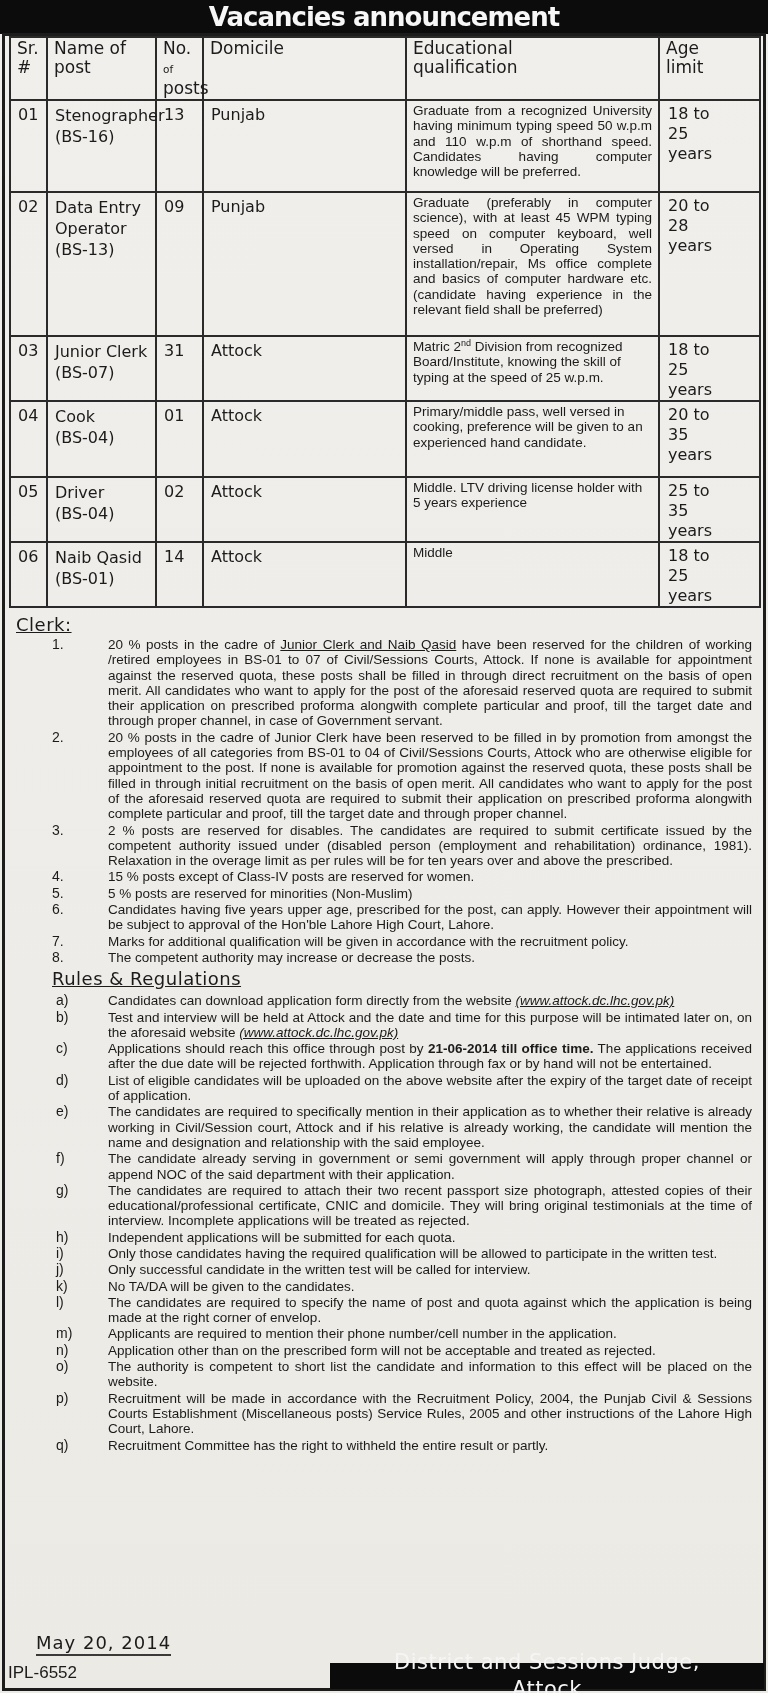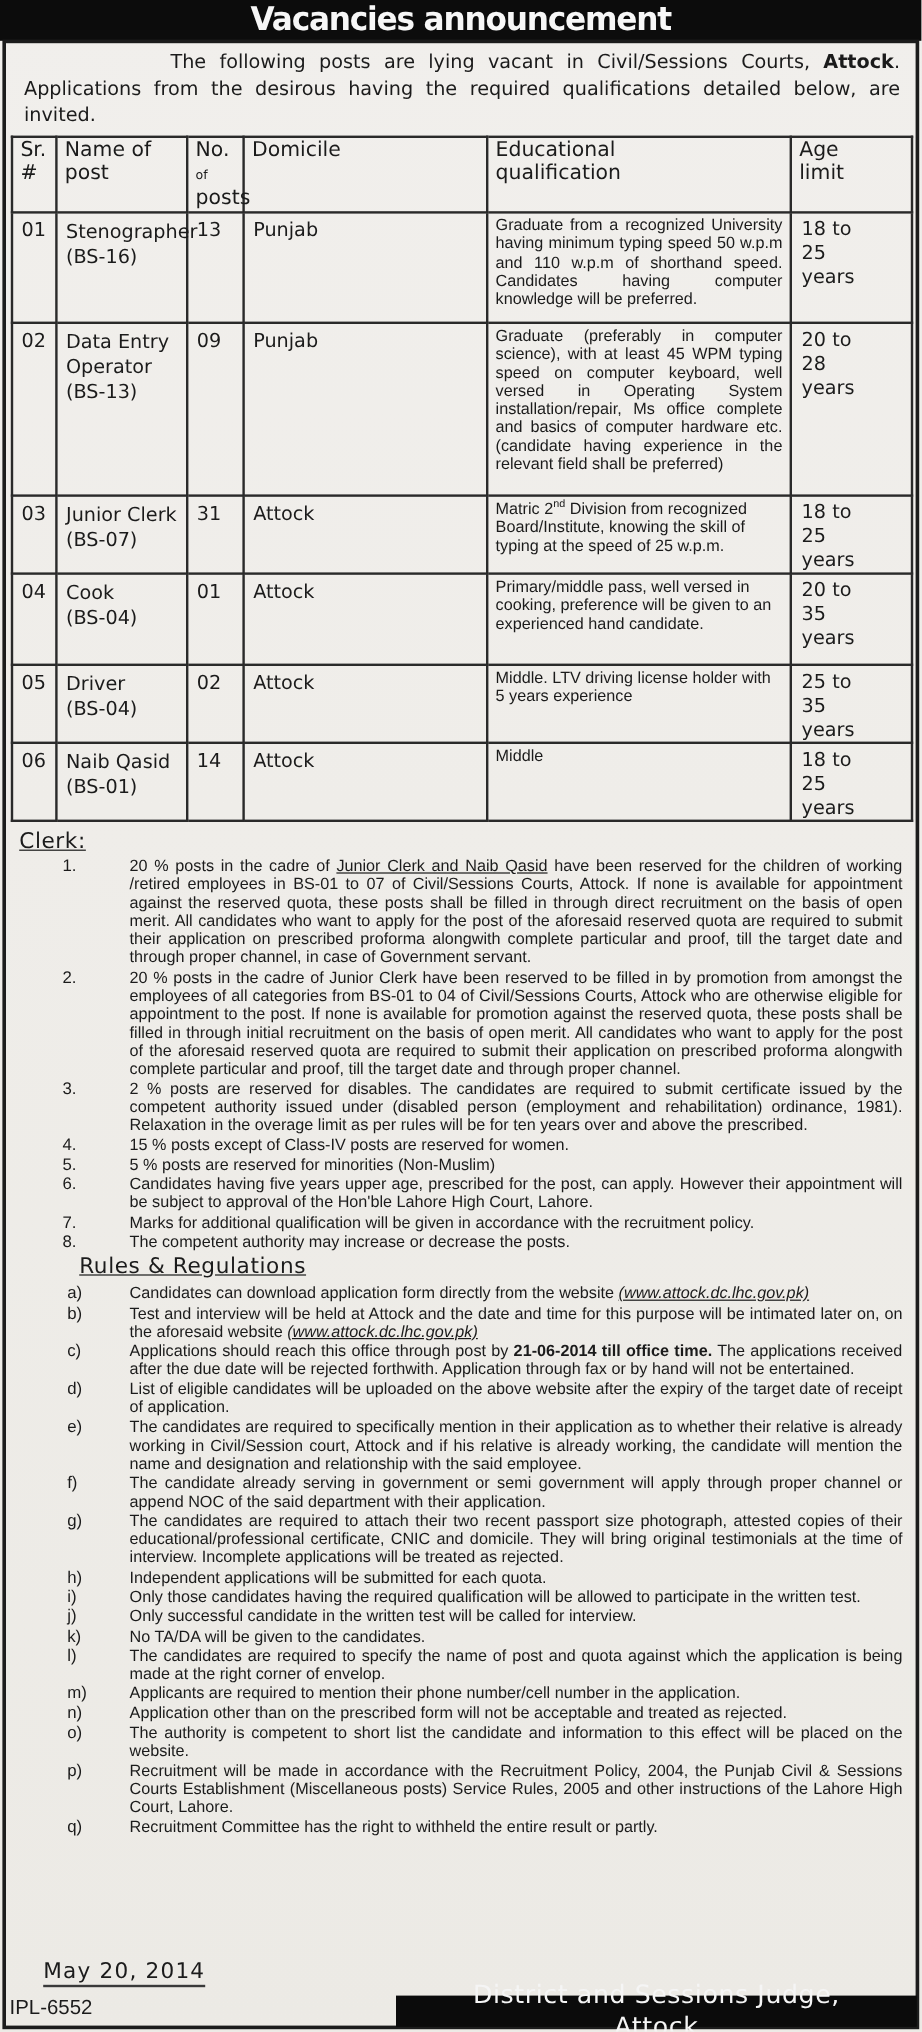--- a/index.html
+++ b/index.html
@@ -34,21 +34,21 @@
     line-height:21px;padding:4px 2px 0 7px;white-space:pre-line;border-radius:31px;}
   td.c-dom{font-family:"DejaVu Sans","Liberation Sans",sans-serif;font-size:16px;
     padding:4px 2px 0 7px;}
   td.c-qual{font-size:13.5px;line-height:15.3px;padding:2px 6px 2px 6px;}
   td.c-qual.just{text-align:justify;}
   td.c-age{font-family:"DejaVu Sans","Liberation Sans",sans-serif;font-size:16px;
     line-height:20px;padding:3px 2px 0 8px;white-space:pre-line;}
   
   .sec-heading{font-family:"DejaVu Sans","Liberation Sans",sans-serif;font-size:18px;
     text-decoration:underline;margin:6px 0 2px 8px;letter-spacing:0.5px;}
-  .sec-heading.rules{margin-left:58px;margin-top:3px;margin-bottom:4px;}
+  .sec-heading.rules{margin-left:44px;margin-top:3px;margin-bottom:4px;}
   .lwrap{padding-left:44px;}
   .lwrap.rules{padding-left:48px;}
   .lrow{display:flex;margin-bottom:1px;}
   .lmark{flex:0 0 56px;font-size:14px;line-height:15.3px;padding-top:0;}
   .lwrap.rules .lmark{flex:0 0 52px;}
   .ltxt{flex:1;font-size:13.5px;line-height:15.3px;text-align:justify;padding-right:8px;}
   .b{font-weight:bold;}
   .u{text-decoration:underline;}
   .i{font-style:italic;}
   .sup{vertical-align:super;font-size:9px;line-height:0;}
@@ -68,21 +68,20 @@
 <div class="page">
 
   <div class="masthead">
     <span class="title">Vacancies announcement</span>
   </div>
 
   <div class="frame"></div>
 
   <div class="content">
 
-    <div class="intro"><span>The following posts are lying vacant in Civil/Sessions Courts, </span><span class="b">Attock</span><span>. Applications from the desirous having the required qualifications detailed below, are invited.</span></div>
 
     <table class="vac">
       <colgroup>
         <col style="width:37px">
           <col style="width:109px">
           <col style="width:47px">
         <col style="width:203px">
           <col style="width:253px">
           <col style="width:101px">
       </colgroup>

